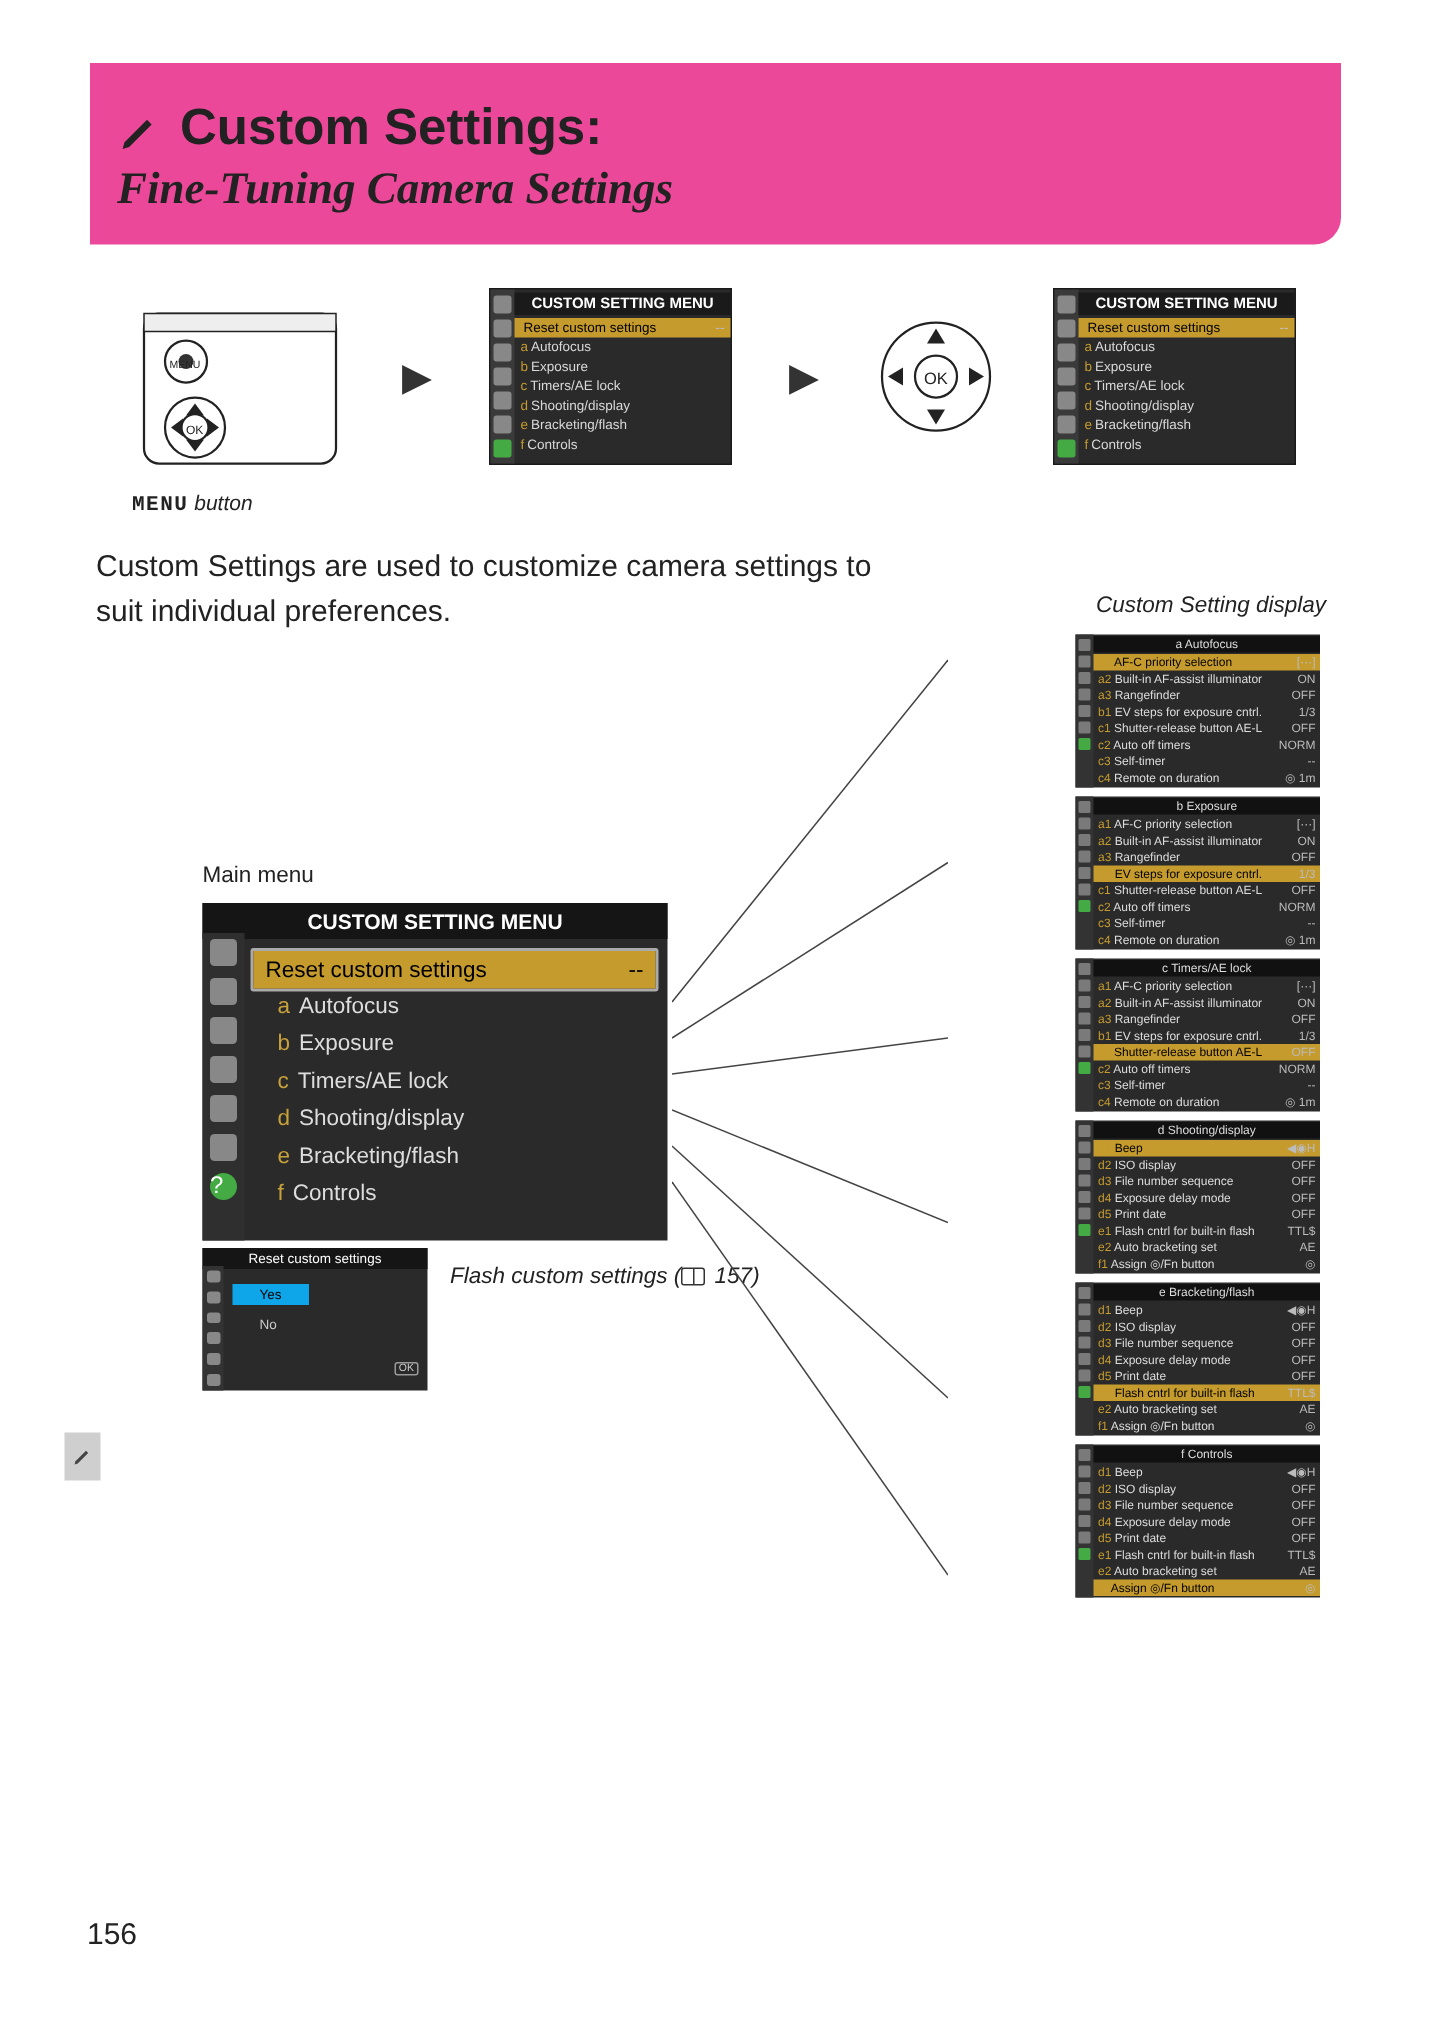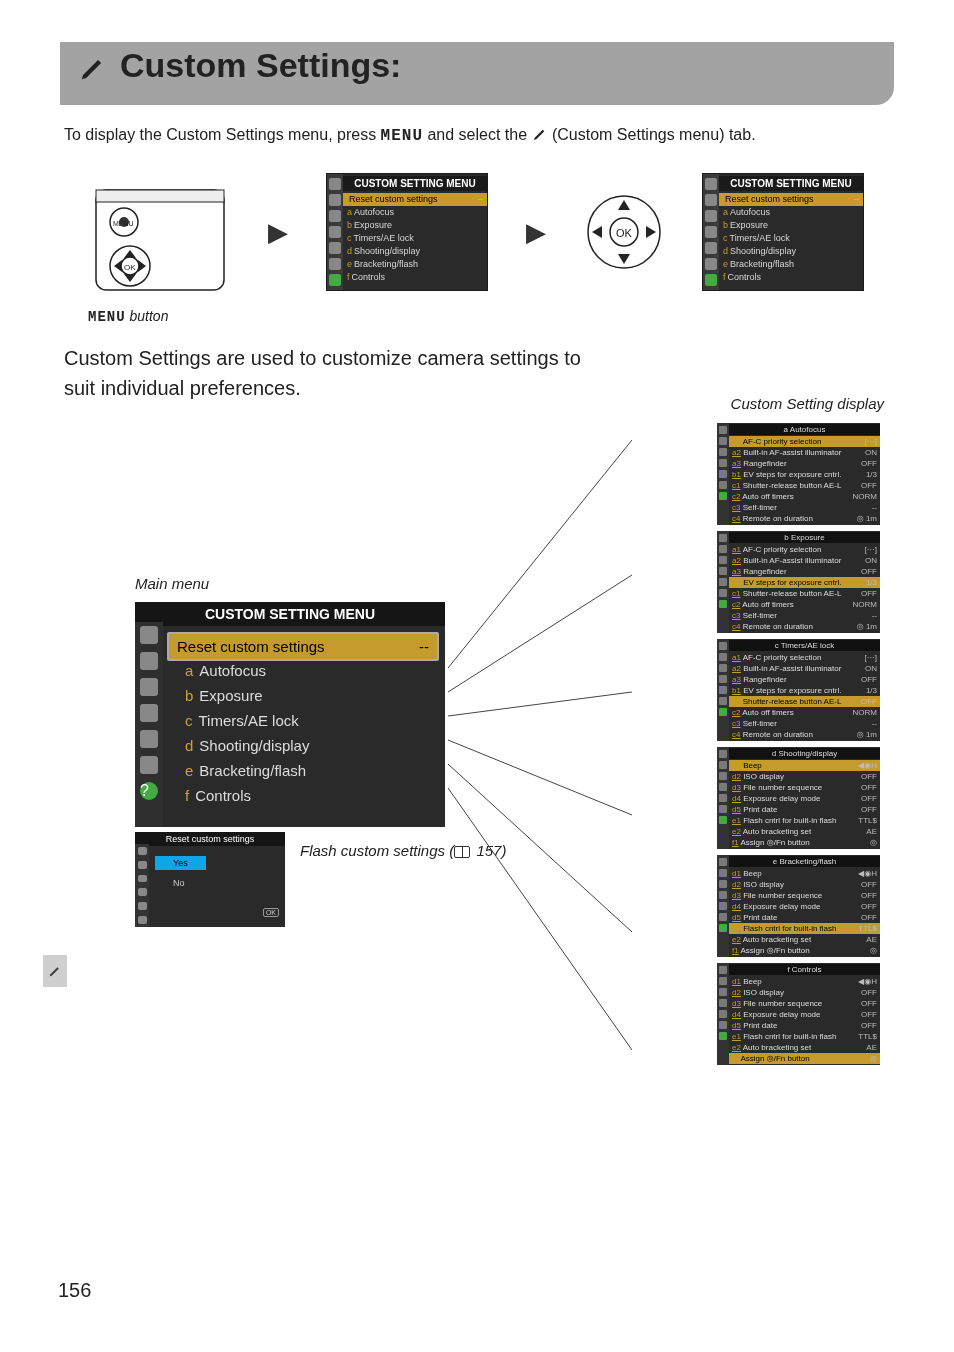--- a/index.html
+++ b/index.html
@@ -1,31 +1,31 @@
 <!DOCTYPE html>
 <html><head>
 <meta charset="utf-8">
 <style>
   body{margin:0;background:#fff;font-family:Verdana,Geneva,sans-serif;color:#222;}
   .page{width:954px;height:1352px;position:relative;padding:42px 60px 30px 60px;box-sizing:border-box;}
-  .title-box{background:#a3a3a3;border-radius:0 0 18px 0;padding:4px 20px 20px 18px;margin-bottom:18px;}
+  .title-box{background:#ec4899;border-radius:0 0 18px 0;padding:24px 20px 20px 18px;margin-bottom:18px;}
   .title-row{display:flex;align-items:center;}
   .pencil{width:30px;height:30px;margin-right:12px;position:relative;top:2px;}
   h1{font-family:"Segoe UI",Arial,sans-serif;font-weight:700;font-size:34px;margin:0;}
   .subtitle{font-family:Georgia,"Times New Roman",serif;font-style:italic;font-weight:600;font-size:30px;margin:4px 0 0 0;}
   .intro{font-size:16px;line-height:1.5;margin:10px 4px 14px 4px;}
   .menu-key{font-family:"Courier New",monospace;font-weight:600;letter-spacing:1px;}
   .pencil-s{width:16px;height:16px;display:inline-block;vertical-align:-2px;}
   .fig-row{display:flex;align-items:center;justify-content:space-between;margin:6px 30px 6px 30px;}
   .arrow-big{font-size:26px;color:#333;}
   .menu-button-cap{font-style:italic;font-size:14px;margin:4px 0 18px 28px;}
   .menu-button-cap b{font-style:normal;font-family:"Courier New",monospace;letter-spacing:1px;}
   .intro2{font-size:20px;line-height:1.5;margin:0 280px 10px 4px;}
   .groups-label{font-style:italic;font-size:15px;position:absolute;right:70px;top:395px;}
-  .main-menu-label{font-style:italic;font-size:15px;position:absolute;left:135px;top:575px;}
+  .main-menu-label{font-size:15px;position:absolute;left:135px;top:575px;}
   .reset-cap{font-style:italic;font-size:15px;position:absolute;left:300px;top:842px;}
   .book-icon{display:inline-block;width:14px;height:10px;border:1px solid #333;border-radius:2px;position:relative;vertical-align:middle;margin-right:2px;}
   .book-icon:after{content:"";position:absolute;left:50%;top:0;bottom:0;width:1px;background:#333;}
   .page-num{position:absolute;left:58px;bottom:50px;font-size:20px;font-family:Arial;}
   .side-tab{position:absolute;left:43px;top:955px;width:24px;height:32px;background:#cfcfcf;display:flex;align-items:center;justify-content:center;}
 
   
   .camera{width:140px;height:140px;}
   .cam-body{fill:#fff;stroke:#222;stroke-width:1.5;}
 
@@ -65,46 +65,42 @@
 
   
   .right-col{position:absolute;right:74px;top:423px;width:163px;}
   .mini{background:#2a2a2a;color:#ddd;font-family:Arial;font-size:8px;margin-bottom:6px;display:flex;}
   .mini .tabs{width:12px;background:#333;display:flex;flex-direction:column;align-items:center;padding-top:3px;}
   .mini .tabs span{width:8px;height:8px;margin-bottom:3px;background:#7a7a7a;border-radius:1px;}
   .mini .main{flex:1;padding:1px 3px;}
   .mini .mhead{text-align:center;font-size:8px;background:#111;margin:0 -3px 1px -3px;padding:1px 0;}
   .mini .mrow{display:flex;justify-content:space-between;line-height:11px;}
   .mini .mrow.sel{background:#c59b2e;color:#000;margin:0 -3px;padding:0 3px;}
-  .mini .p{color:#c59b2e;text-decoration:underline;}
+  .mini .p{color:#c59b2e;}
   .mini .v{color:#bbb;}
 
   
   .connectors{position:absolute;left:448px;top:430px;width:184px;height:720px;pointer-events:none;}
   .connectors line{stroke:#444;stroke-width:1;}
 </style>
 </head>
 <body>
 
 <div class="page">
 
   <div class="title-box">
     <div class="title-row">
       <svg class="pencil" viewBox="0 0 24 24">
           <path d="M3 21l3.5-1 12-12-2.5-2.5-12 12L3 21zM17 4l3 3" fill="#222"></path>
         </svg>
       <h1>Custom Settings:</h1>
     </div>
+    <div class="subtitle">Fine-Tuning Camera Settings</div>
   </div>
 
-  <p class="intro">
-    <span>To display the Custom Settings menu, press </span><span class="menu-key">MENU</span><span> and select the </span><svg class="pencil-s" viewBox="0 0 24 24">
-        <path d="M3 21l3.5-1 12-12-2.5-2.5-12 12L3 21z" fill="#222"></path>
-      </svg><span> (Custom Settings menu) tab.</span>
-  </p>
 
   <div class="fig-row">
     <svg class="camera" viewBox="0 0 140 140">
       <rect x="6" y="28" width="128" height="100" rx="10" class="cam-body"></rect>
       <rect x="6" y="28" width="128" height="12" fill="#eee" stroke="#222"></rect>
       <circle cx="34" cy="60" r="14" class="cam-body"></circle>
       <circle cx="34" cy="60" r="5" fill="#333"></circle>
       <text x="23" y="64" font-size="7" fill="#222">MENU</text>
       <circle cx="40" cy="104" r="20" class="cam-body"></circle>
       <polygon points="40,88 46,96 34,96" fill="#222"></polygon>

